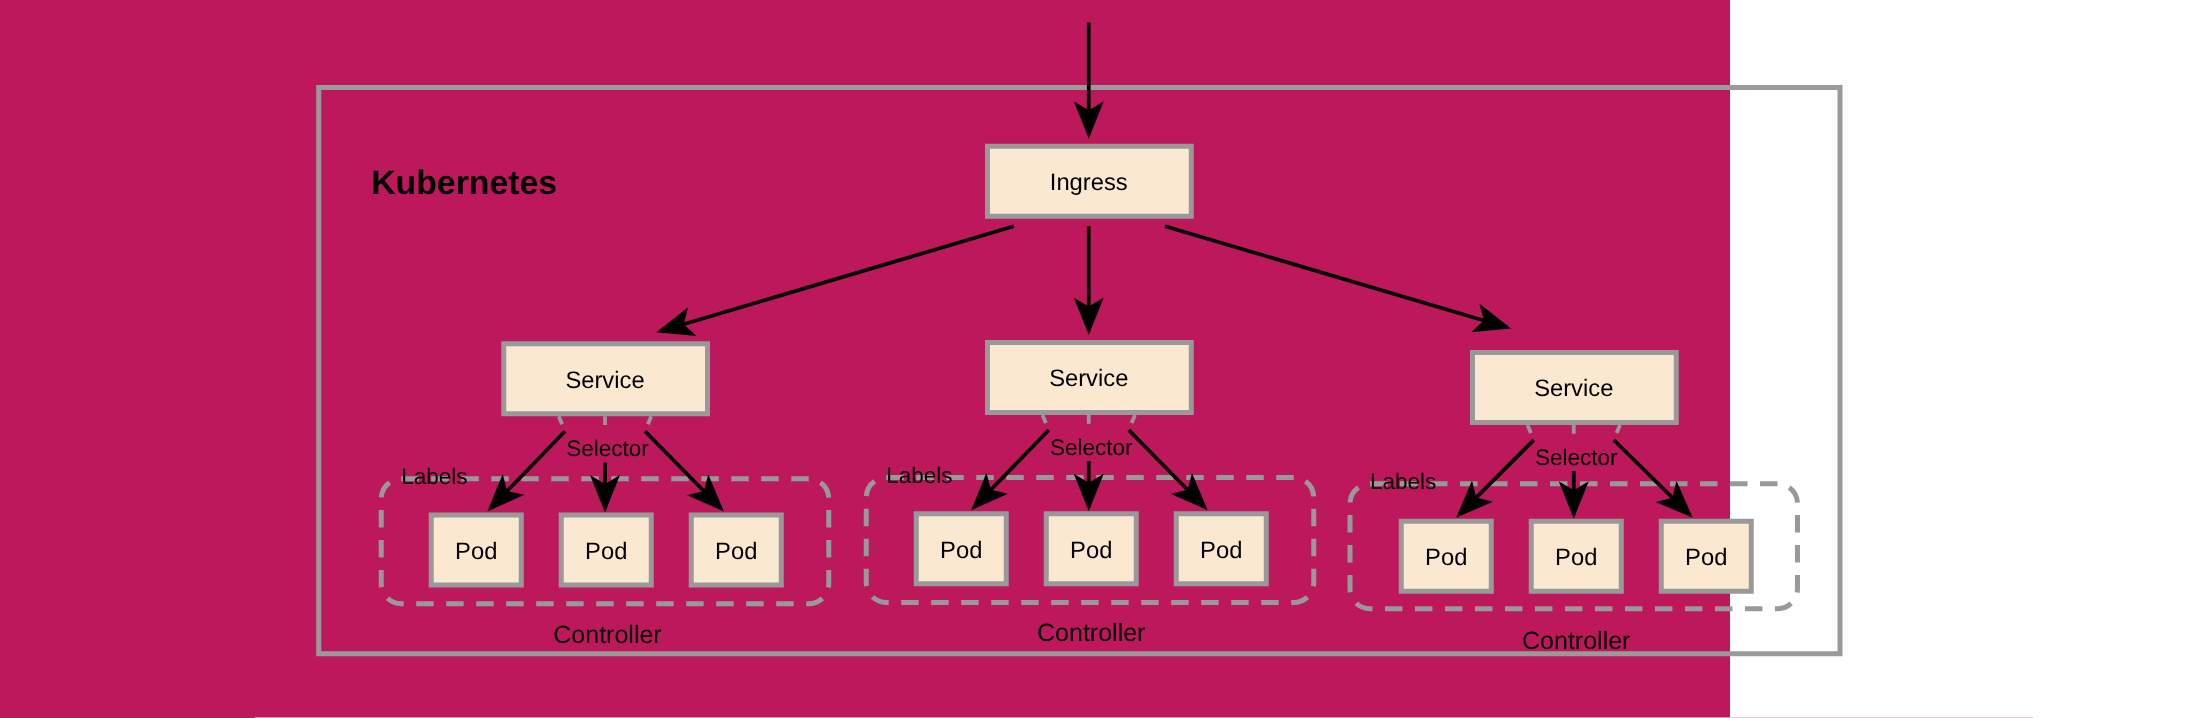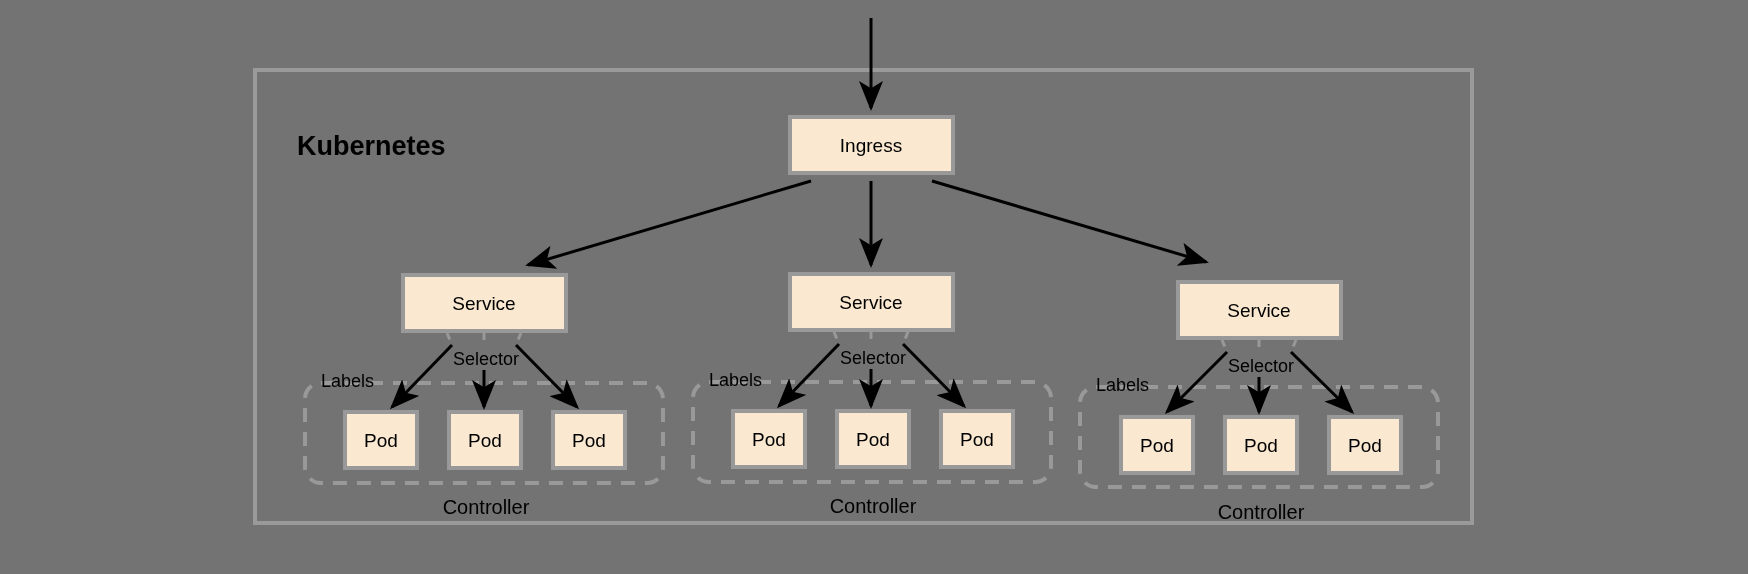--- a/index.html
+++ b/index.html
@@ -8,23 +8,23 @@
     background: #ffffff;
   }
   body {
     width: 1748px;
     height: 574px;
     font-family: "Liberation Sans", sans-serif;
     overflow: hidden;
   }
   #stage {
     position: relative;
-    width: 1748px;
+    width: 1384px;
     height: 574px;
-    background: #737373;
+    background: #be185d;
   }
   svg.diagram {
     position: absolute;
     left: 0;
     top: 0;
     width: 1748px;
     height: 574px;
     display: block;
   }
   .box-rect {

